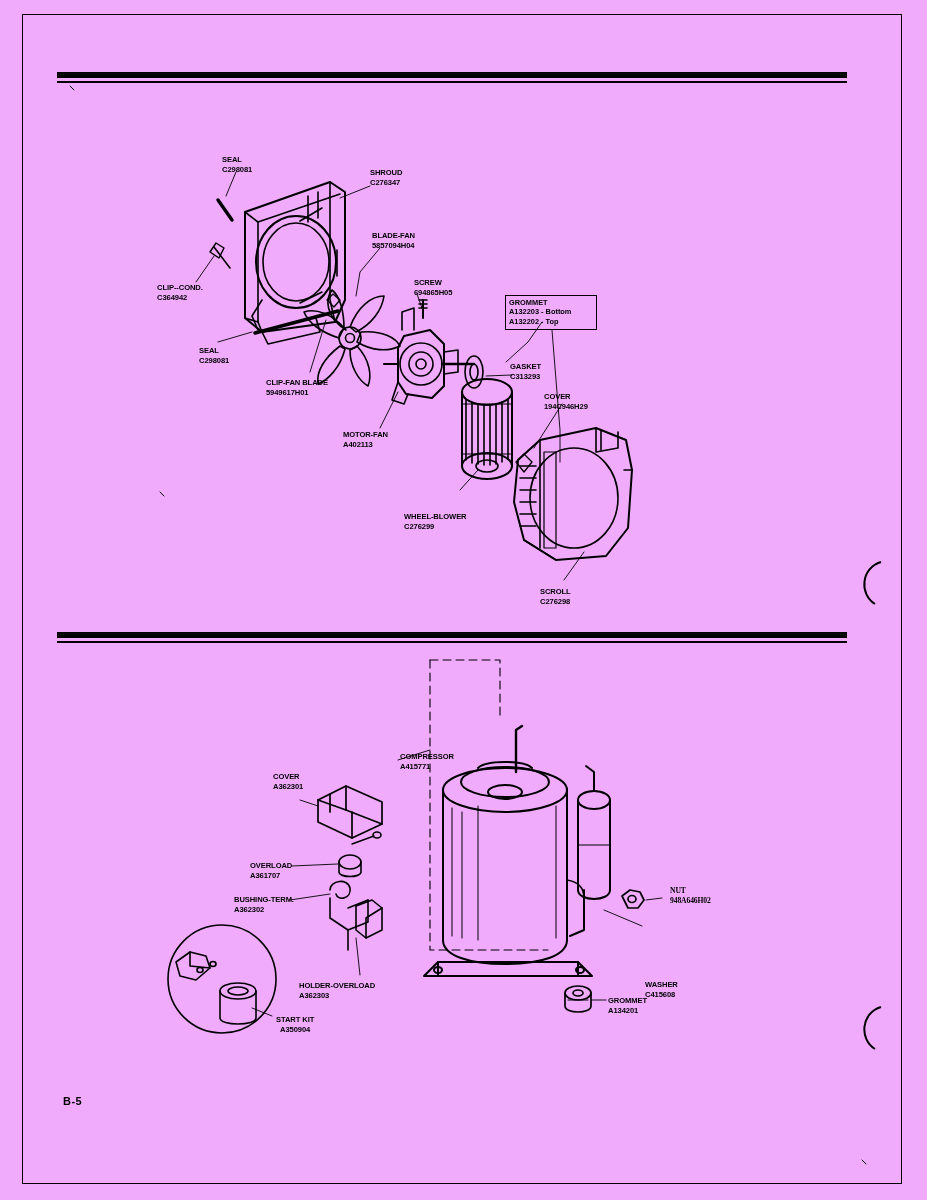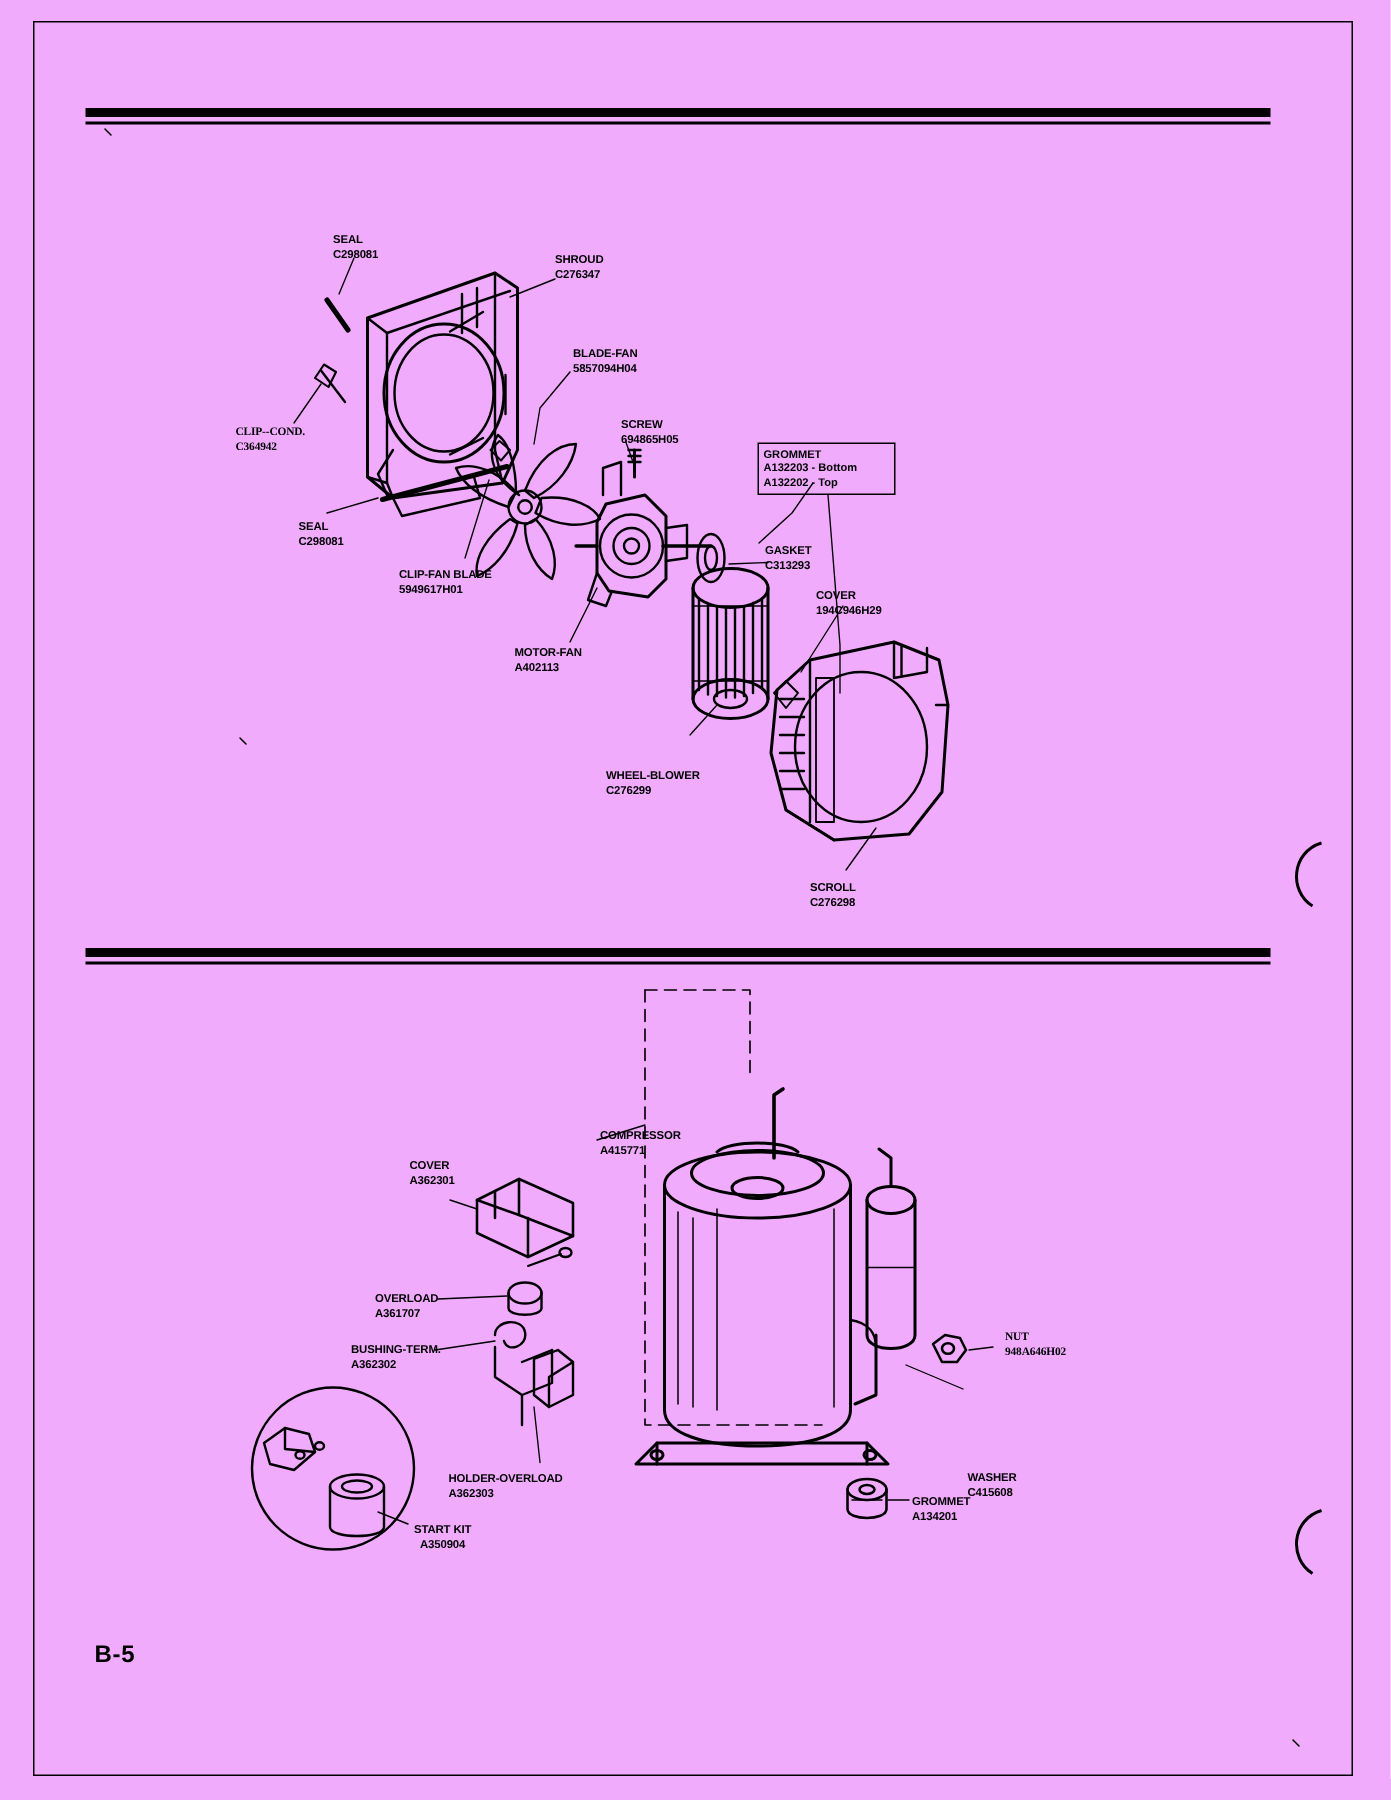--- a/index.html
+++ b/index.html
@@ -42,21 +42,21 @@
     line-height: 9.5px;
     letter-spacing: -0.1px;
     color: #000;
     white-space: pre;
     text-align: left;
   }
 
   .pagenum {
     position: absolute;
     left: 63px; top: 1095px;
-    font-size: 16px;
+    font-size: 11px;
     font-weight: bold;
     letter-spacing: 0.5px;
   }
 
   .grommet-box {
     position: absolute;
     left: 505px; top: 295px;
     width: 92px; height: 35px;
     border: 1.2px solid #000;
     box-sizing: border-box;
@@ -310,25 +310,25 @@
     <path d="M26 2 C6 8 4 34 20 44" fill="none" stroke="#000" stroke-width="2"></path>
   </svg>
   <svg class="corner-arc" style="left:855px; top:1005px;" viewBox="0 0 30 46">
     <path d="M26 2 C6 8 4 34 20 44" fill="none" stroke="#000" stroke-width="2"></path>
   </svg>
 
   <div class="lbl" style="left:222px; top:155px;"><span>SEAL</span><br><span>C298081</span></div>
 
   <div class="lbl" style="left:370px; top:168px;"><span>SHROUD</span><br><span>C276347</span></div>
 
-  <div class="lbl" style="left:382px; top:231px;"><span>BLADE-FAN</span><br><span>5857094H04</span></div>
+  <div class="lbl" style="left:372px; top:231px;"><span>BLADE-FAN</span><br><span>5857094H04</span></div>
 
   <div class="lbl" style="left:414px; top:278px;"><span>SCREW</span><br><span>694865H05</span></div>
 
-  <div class="lbl" style="left:157px; top:283px;font-family:Liberation Serif, serif;"><span>CLIP--COND.</span><br><span>C364942</span></div>
+  <div class="lbl" style="left:157px; top:283px;"><span>CLIP--COND.</span><br><span>C364942</span></div>
 
   <div class="lbl" style="left:199px; top:346px;"><span>SEAL</span><br><span>C298081</span></div>
 
   <div class="lbl" style="left:266px; top:378px;"><span>CLIP-FAN BLADE</span><br><span>5949617H01</span></div>
 
   <div class="lbl" style="left:343px; top:430px;"><span>MOTOR-FAN</span><br><span>A402113</span></div>
 
   <div class="lbl" style="left:510px; top:362px;"><span>GASKET</span><br><span>C313293</span></div>
 
   <div class="lbl" style="left:544px; top:392px;"><span>COVER</span><br><span>194C946H29</span></div>

